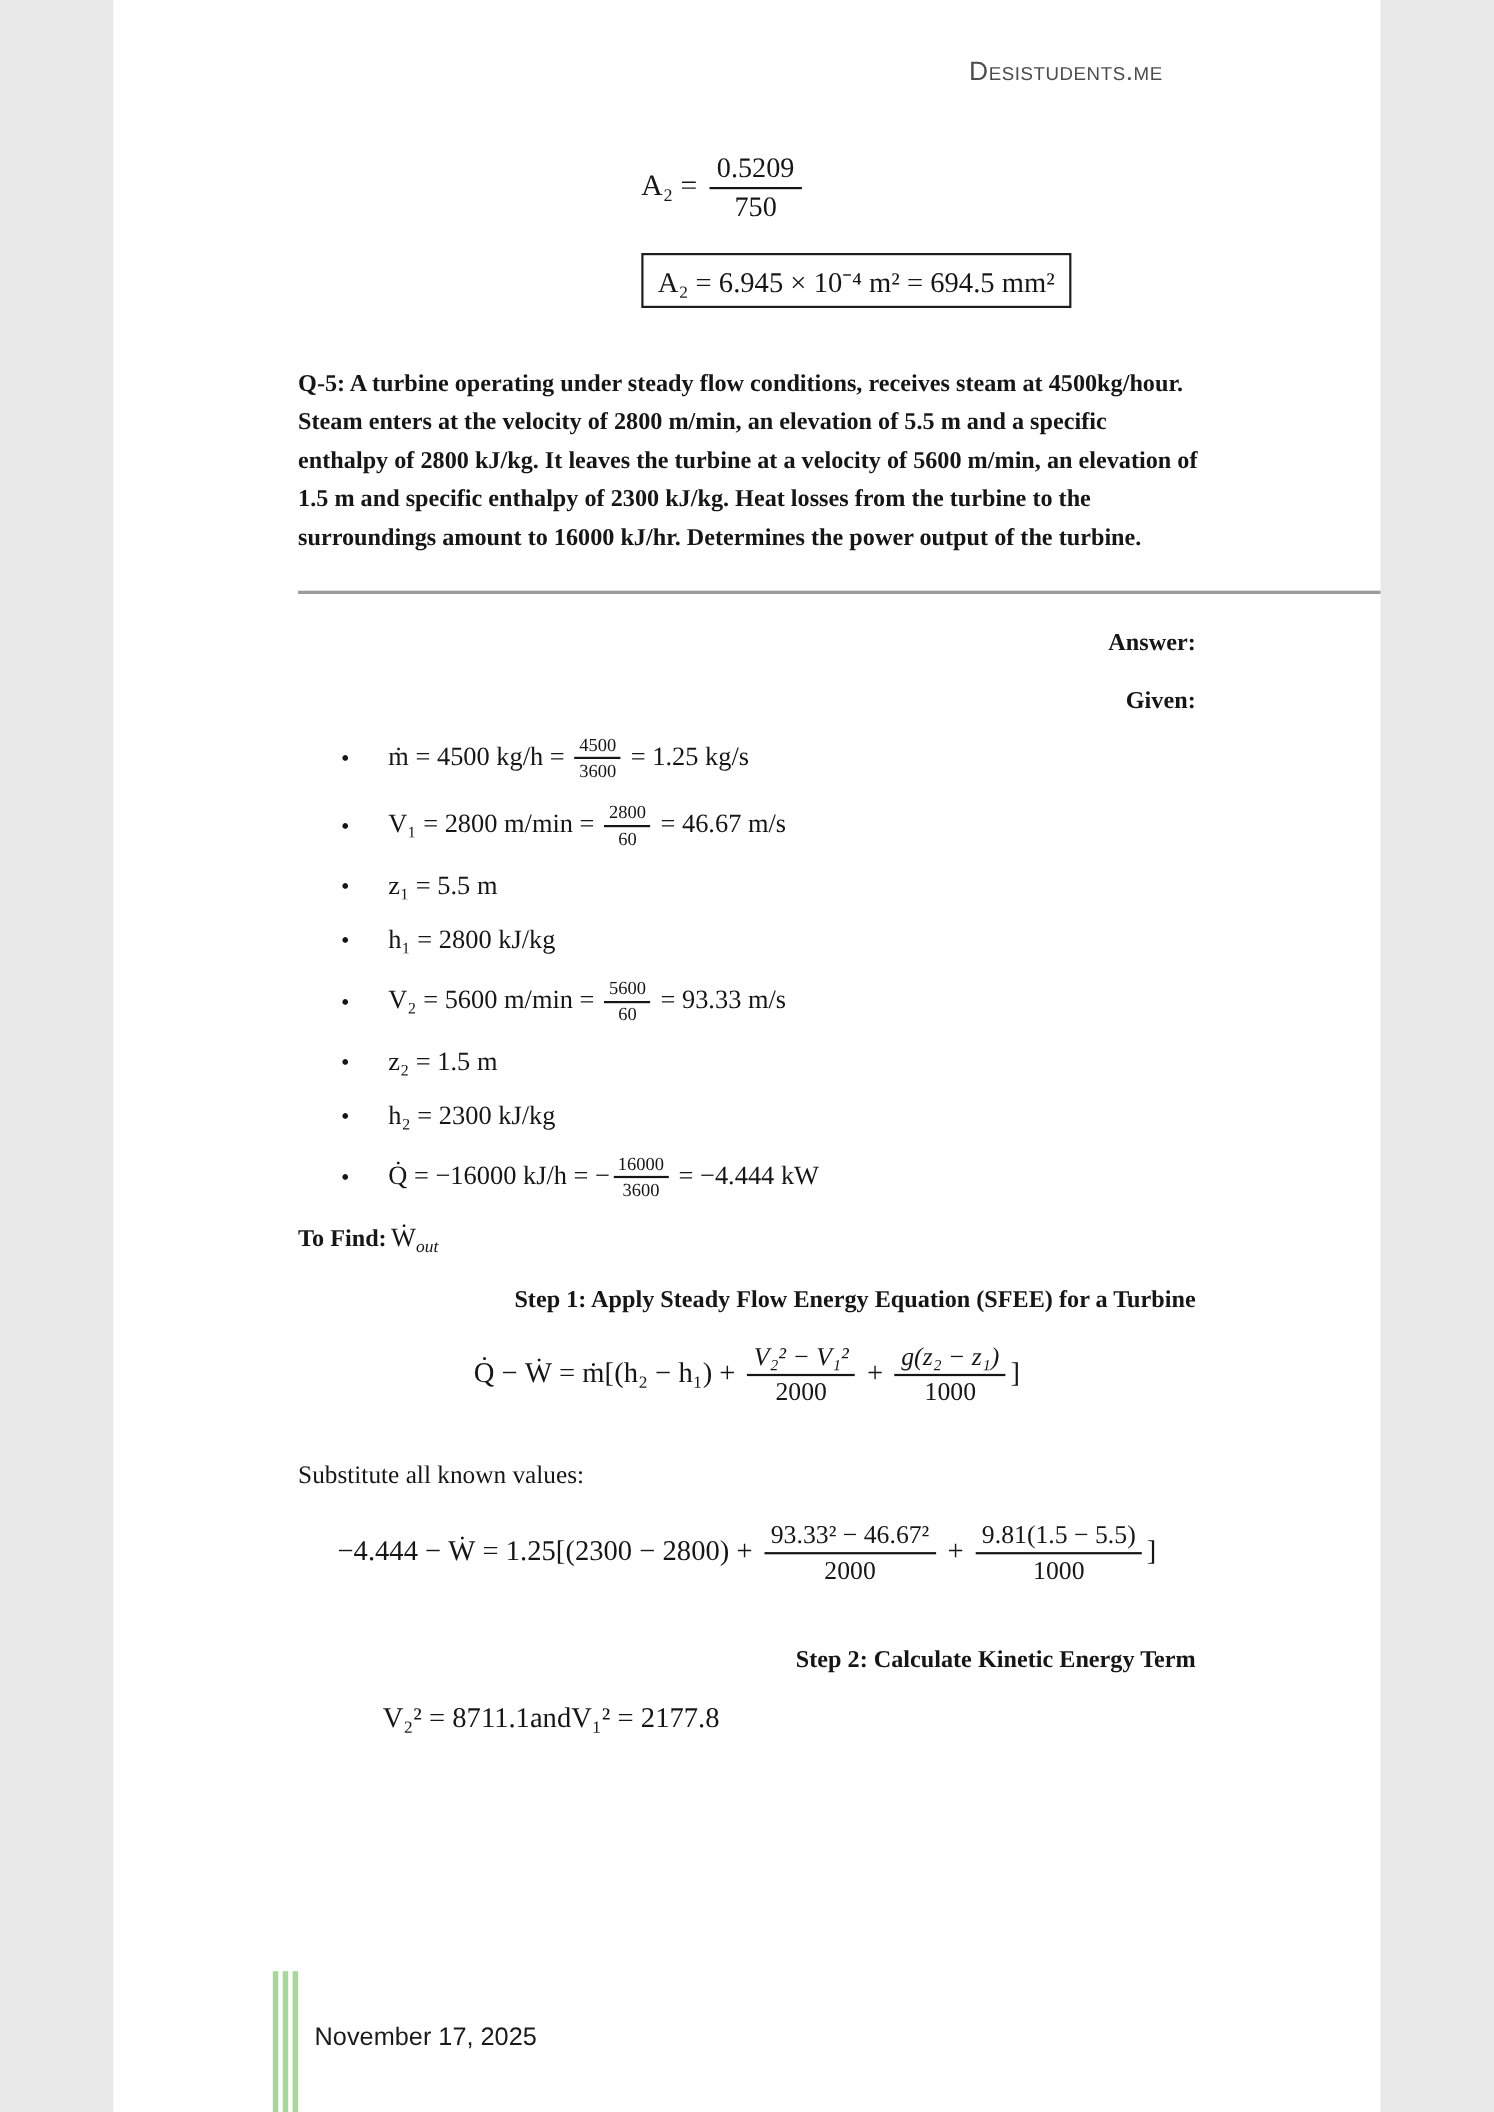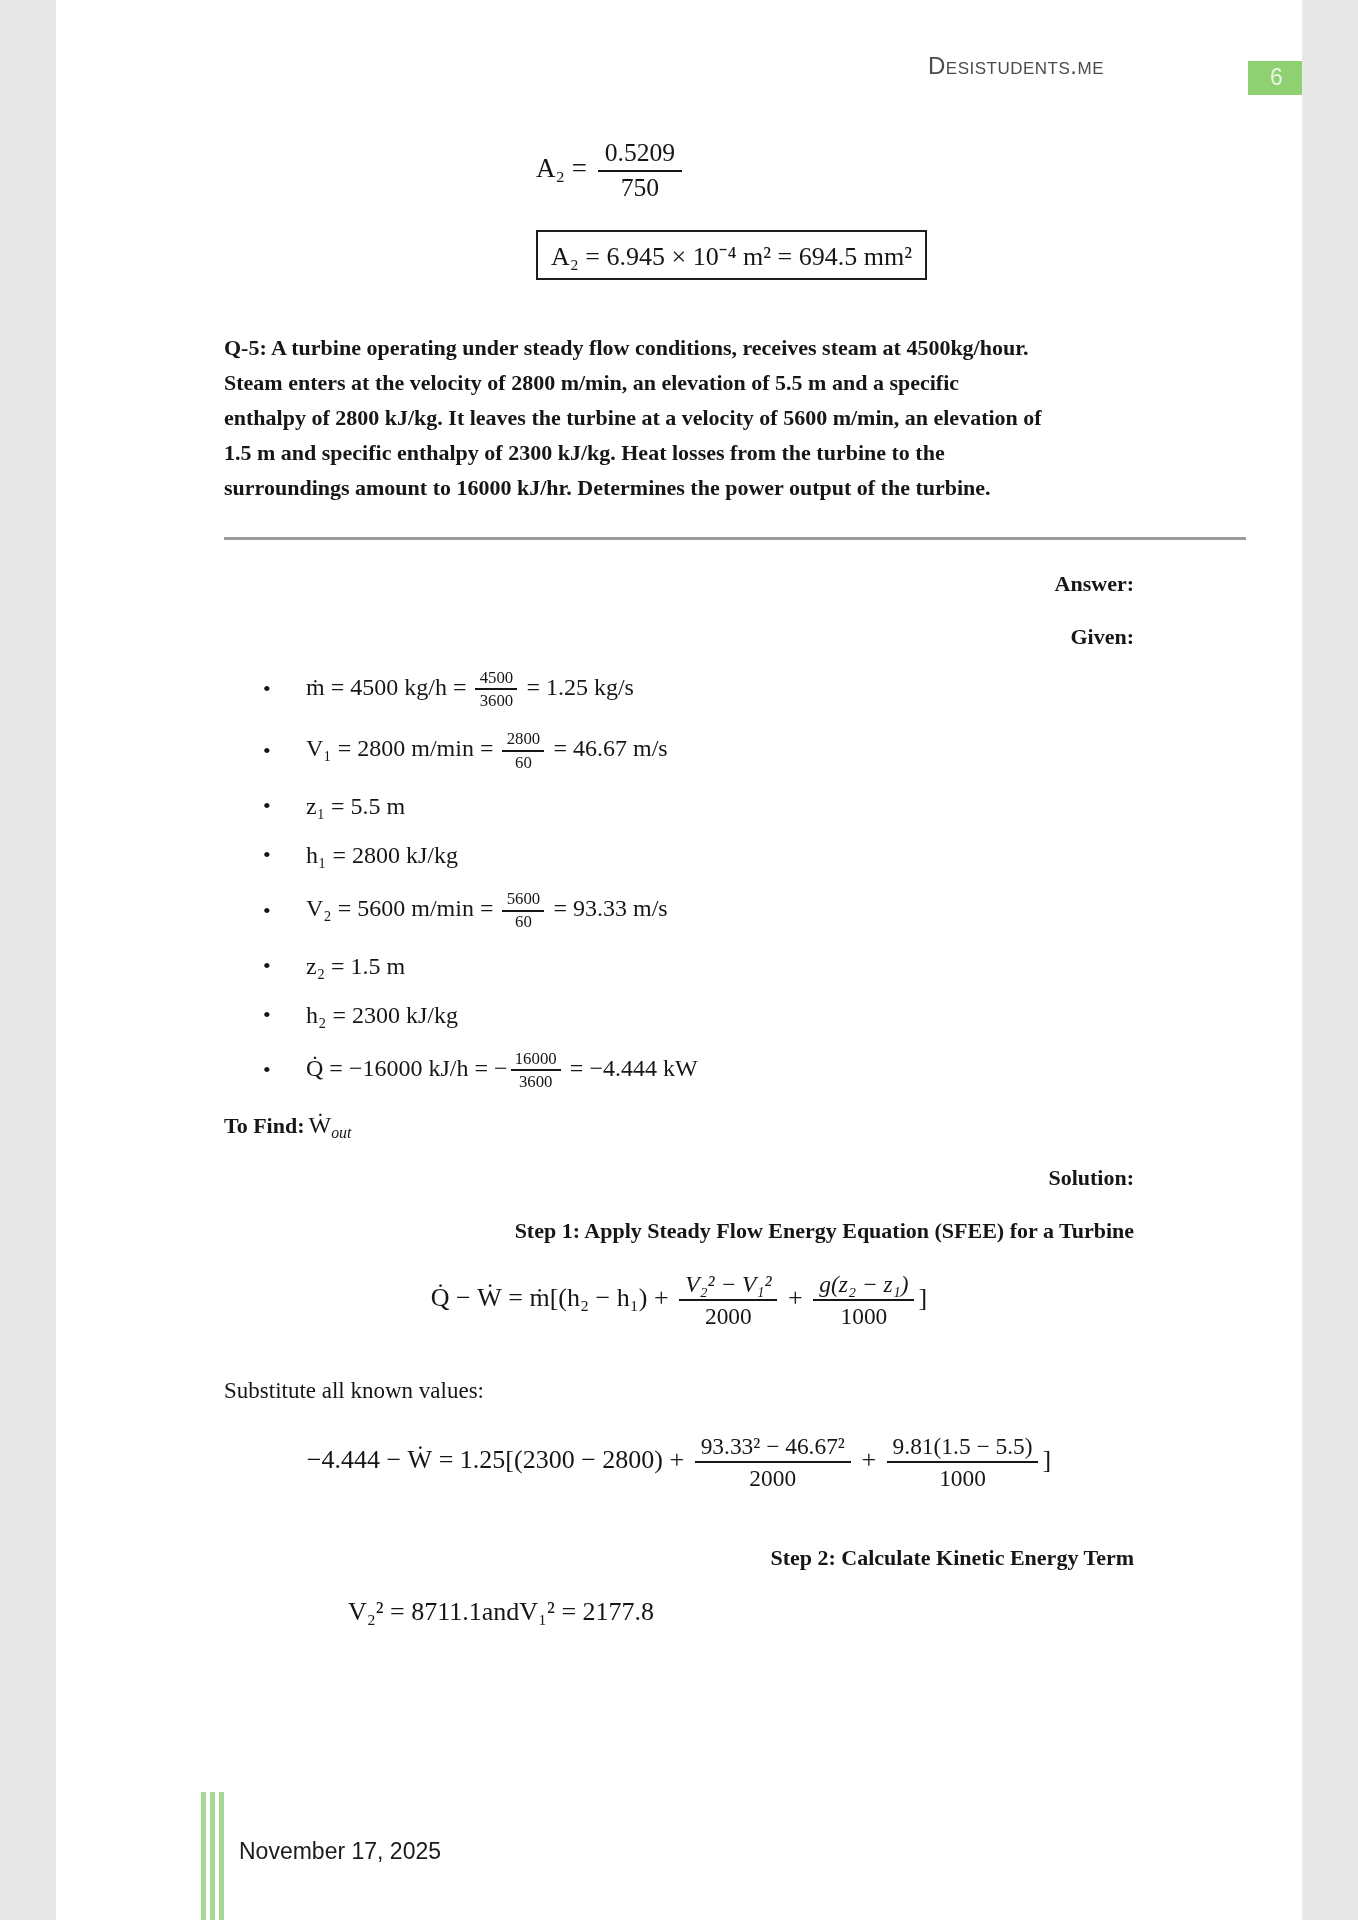--- a/index.html
+++ b/index.html
@@ -1,17 +1,17 @@
 <!DOCTYPE html>
 <html><head>
 <meta charset="utf-8">
 <style>
   html,body{margin:0;padding:0;background:#e8e8e8;}
   .page{
-    position:relative;width:1246px;height:1920px;margin:0 auto;
+    position:relative;width:1152px;height:1920px;margin:0 auto;
     background:#ffffff;overflow:hidden;
     font-family:"Liberation Serif",serif;color:#161616;
   }
   
   .site{
     position:absolute;top:52px;right:198px;
     font-family:"Liberation Sans",sans-serif;font-variant:small-caps;
     font-size:24px;letter-spacing:.5px;color:#4c4c4c;
   }
   .badge{position:absolute;top:61px;left:1192px;right:0;height:34px;background:#8fd072;}
@@ -141,21 +141,20 @@
               <span class="fn r">16000</span>
               <span class="fd r">3600</span>
             </span><span class="r"> = −4.444 kW</span></span>
       </li>
     </ul>
 
     <div class="tofind">
       <span class="h-bold">To Find:</span>
       <span class="eq"><span class="i">Ẇ</span><span class="isub">out</span></span>
     </div>
-    <div class="h-bold solution">Solution:</div>
     <div class="h-bold step">Step 1: Apply Steady Flow Energy Equation (SFEE) for a Turbine</div>
 
     <div class="eq-center">
       <span class="eq eq-display"><span class="i">Q̇</span><span class="r"> − </span><span class="i">Ẇ</span><span class="r"> = </span><span class="i">ṁ</span><span class="r">[(</span><span class="i">h₂</span><span class="r"> − </span><span class="i">h₁</span><span class="r">) + </span><span class="frac">
             <span class="fn i">V₂² − V₁²</span>
             <span class="fd r">2000</span>
           </span><span class="r"> + </span><span class="frac">
             <span class="fn i">g(z₂ − z₁)</span>
             <span class="fd r">1000</span>
           </span><span class="r">]</span></span>

